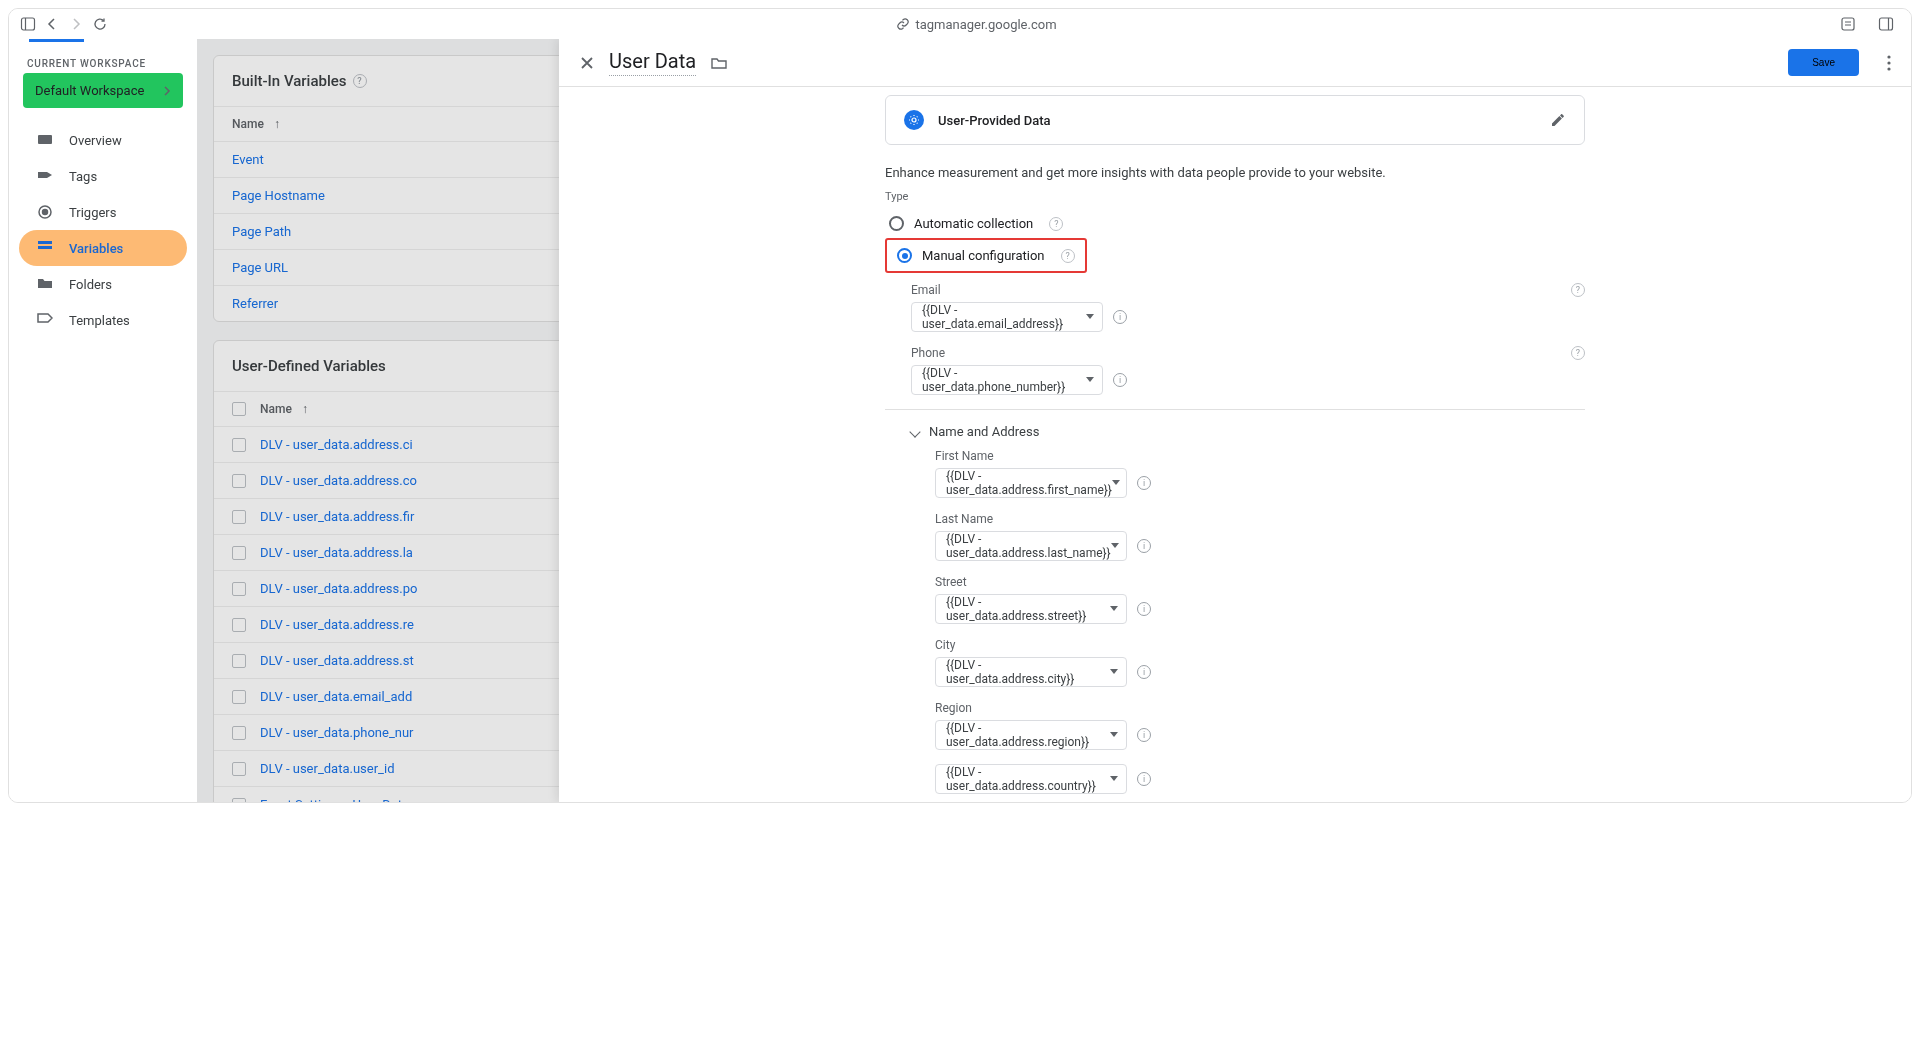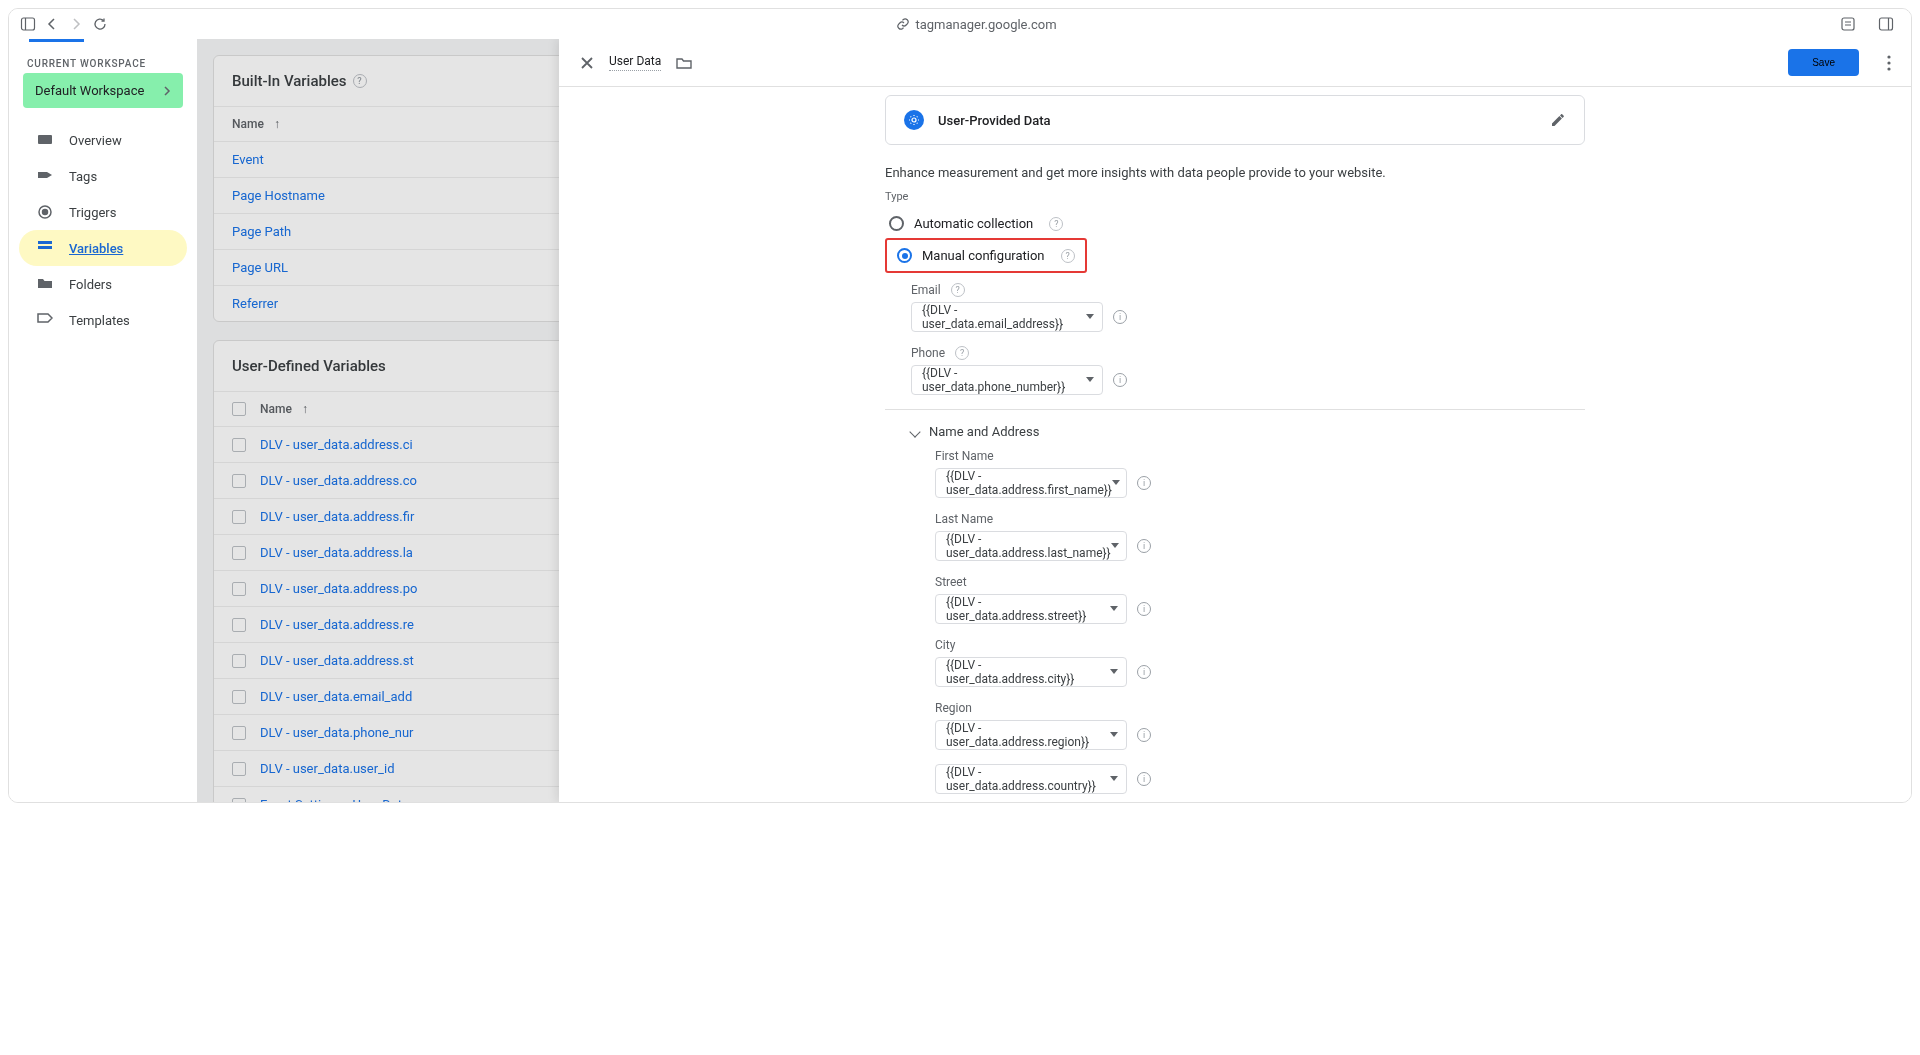--- a/index.html
+++ b/index.html
@@ -10,61 +10,61 @@
 .tb-icon.disabled { opacity: 0.4; }
 .tb-spacer { flex: 1; }
 .url-group { display: flex; align-items: center; gap: 6px; color: #5f6368; font-size: 13px; }
 .tb-right { display: flex; gap: 14px; }
 
 .app { display: flex; height: calc(100% - 30px); }
 
 .sidebar { width: 188px; background: #fff; padding-top: 0; border-right: 0; }
 .active-tab-indicator { height: 3px; background: #1a73e8; width: 55px; margin-left: 20px; margin-bottom: 16px; }
 .ws-header { font-size: 10px; letter-spacing: 0.8px; color: #5f6368; padding: 0 18px 4px; font-weight: 500; }
-.ws-select { margin: 0 14px 14px; padding: 10px 12px; background: #86efac; border-radius: 4px; display: flex; align-items: center; justify-content: space-between; font-size: 13px; }
+.ws-select { margin: 0 14px 14px; padding: 10px 12px; background: #22c55e; border-radius: 4px; display: flex; align-items: center; justify-content: space-between; font-size: 13px; }
 .nav-item { display: flex; align-items: center; gap: 16px; padding: 10px 18px; margin: 0 10px; border-radius: 20px; font-size: 13px; color: #3c4043; cursor: pointer; }
-.nav-item.active { background: #fef9c3; color: #1967d2; font-weight: 500; text-decoration: underline; }
+.nav-item.active { background: #fdba74; color: #1967d2; font-weight: 500; }
 .nav-item .ni-icon { width: 16px; height: 16px; }
 .nav-item.active .ni-icon { color: #1967d2; }
 
 .main { flex: 1; background: #f7f8f9; position: relative; overflow: hidden; }
 .bg-content { padding: 16px; }
 .panel { background: #fff; border-radius: 6px; margin-bottom: 18px; border: 1px solid #e0e0e0; }
 .panel-header { display: flex; align-items: center; padding: 16px 18px; font-size: 15px; color: #3c4043; font-weight: 500; }
 .sort-arrow { font-size: 12px; margin-left: 4px; color: #5f6368; }
 .th-row { display: flex; align-items: center; padding: 10px 18px; font-size: 12px; color: #5f6368; border-top: 1px solid #eee; font-weight: 500; gap: 6px; }
 .th-row .cb { margin-right: 8px; }
 .row { display: flex; align-items: center; padding: 10px 18px; border-top: 1px solid #eee; font-size: 13px; }
 .row a, .row-link { color: #1a73e8; }
 .cb { width: 14px; height: 14px; border: 1.5px solid #bdc1c6; border-radius: 2px; margin-right: 14px; }
 .help-circle { width: 14px; height: 14px; border: 1px solid #bdc1c6; border-radius: 50%; display: inline-flex; align-items: center; justify-content: center; font-size: 9px; color: #9aa0a6; margin-left: 6px; }
 
 .dim-overlay { position: absolute; inset: 0; background: rgba(0,0,0,0.10); }
 .modal { position: absolute; top: 0; left: 362px; right: 0; bottom: 0; background: #fff; display: flex; flex-direction: column; box-shadow: -2px 0 10px rgba(0,0,0,0.1); }
 .modal-header { height: 48px; display: flex; align-items: center; padding: 0 20px; border-bottom: 1px solid #e0e0e0; gap: 14px; }
-.modal-title { font-size: 12px; color: #202124; border-bottom: 1px dotted #9aa0a6; padding-bottom: 2px; }
+.modal-title { font-size: 20px; color: #202124; border-bottom: 1px dotted #9aa0a6; padding-bottom: 2px; }
 .modal-header .sp { flex: 1; }
 .btn-save { background: #1a73e8; color: #000000; border: none; padding: 8px 24px; border-radius: 4px; font-size: 10px; font-weight: 500; cursor: pointer; }
 .modal-body { flex: 1; overflow: auto; background: #fff; display: flex; justify-content: center; }
 .form-scroll { width: 700px; padding-top: 8px; }
 
 .settings-card { border: 1px solid #dadce0; border-radius: 6px; padding: 14px 18px; display: flex; align-items: center; gap: 14px; margin-bottom: 20px; }
 .gear-badge { width: 20px; height: 20px; border-radius: 50%; background: #1a73e8; display: flex; align-items: center; justify-content: center; color: #fff; font-size: 12px; }
 .pencil { margin-left: auto; color: #5f6368; }
 
 .desc-text { font-size: 13px; color: #3c4043; margin-bottom: 10px; }
 .type-label { font-size: 11px; color: #5f6368; margin-bottom: 6px; }
 .radio-row { display: flex; align-items: center; gap: 10px; padding: 7px 4px; font-size: 13px; }
 .radio { width: 15px; height: 15px; border-radius: 50%; border: 2px solid #5f6368; position: relative; }
 .radio.checked { border-color: #1a73e8; }
 .radio.checked::after { content: ''; position: absolute; inset: 2.5px; background: #1a73e8; border-radius: 50%; }
 .highlight-box { border: 2px solid #e53935; border-radius: 3px; padding: 5px 4px; display: inline-flex; }
 
 .field-group { margin-left: 26px; margin-top: 10px; }
-.field-label { font-size: 12px; color: #5f6368; margin-bottom: 5px; display: flex; align-items: center; gap: 4px; }
+.field-label { font-size: 12px; color: #5f6368; margin-bottom: 5px; display: flex; align-items: center; gap: 4px; justify-content: space-between; }
 .select-row { display: flex; align-items: center; gap: 10px; margin-bottom: 14px; }
 .select-box { border: 1px solid #dadce0; border-radius: 4px; height: 30px; display: flex; align-items: center; padding: 0 8px 0 10px; width: 192px; justify-content: space-between; font-size: 12px; color: #3c4043; }
 .info-circle { width: 14px; height: 14px; border: 1.5px solid #9aa0a6; border-radius: 50%; display: flex; align-items: center; justify-content: center; font-size: 9px; color: #9aa0a6; }
 
 .divider { border-top: 1px solid #e0e0e0; margin: 6px 0 14px; }
 .section-expand { display: flex; align-items: center; gap: 10px; font-size: 13px; color: #3c4043; margin-left: 0px; margin-bottom: 10px; }
 .nested { margin-left: 50px; }
 .caret { width: 8px; height: 8px; border-left: 1.5px solid #5f6368; border-bottom: 1.5px solid #5f6368; transform: rotate(-45deg); }
 
 svg { display: block; }

